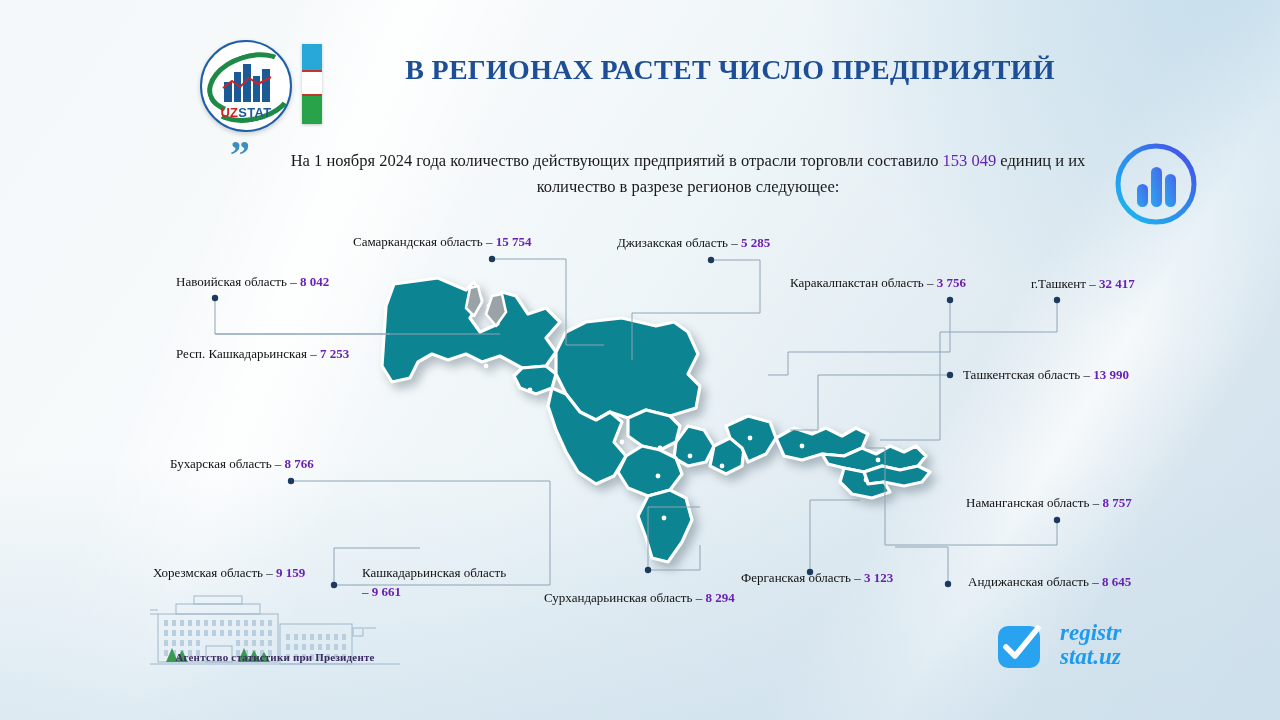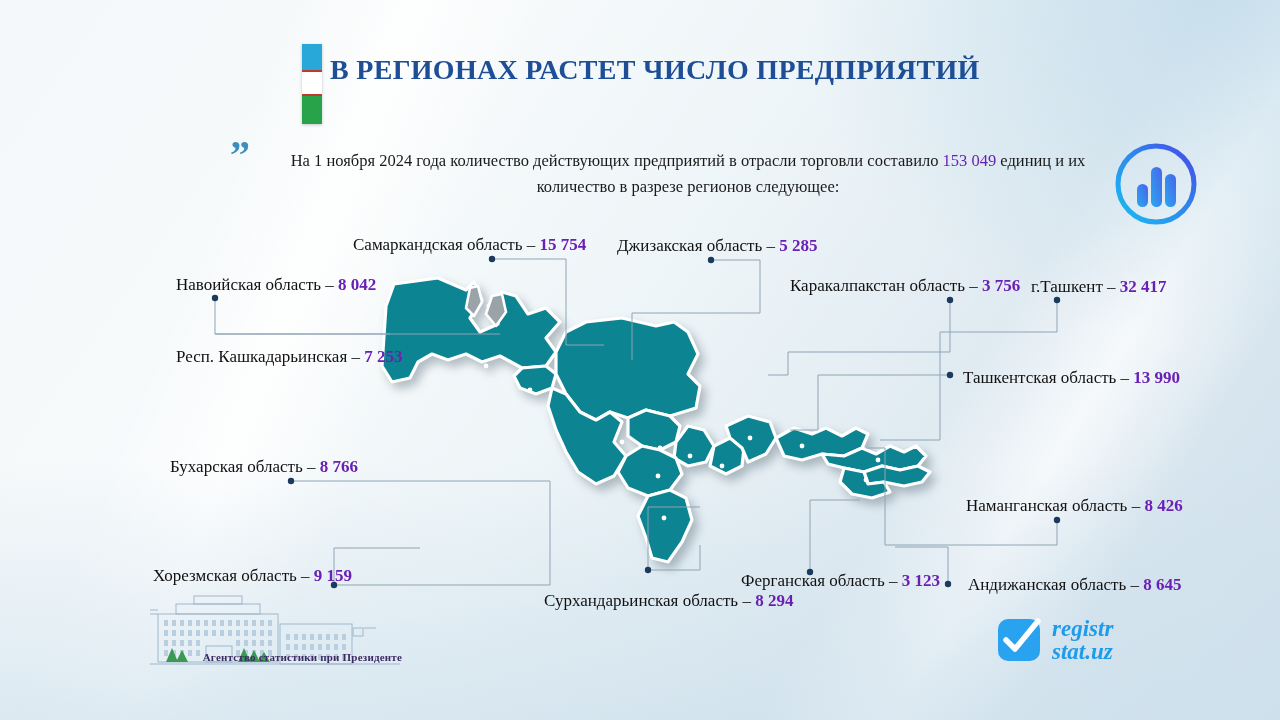--- a/index.html
+++ b/index.html
@@ -49,68 +49,84 @@
   .logo-line{position:absolute;left:22px;top:36px;width:50px;height:16px;}
   .logo-text{position:absolute;left:0;right:0;bottom:12px;text-align:center;
         font-family:"Liberation Sans", sans-serif;font-weight:bold;font-size:13px;letter-spacing:.3px;}
   .logo-text .uz{color:#d32020;}
   .logo-text .stat{color:#1b5a96;}
 
   .flagbar{position:absolute;left:302px;top:44px;width:20px;height:80px;
         box-shadow:0 1px 3px rgba(0,0,0,.22);}
   .flagbar div{width:100%;}
 
-  .title{position:absolute;left:330px;top:52px;width:800px;
+  .title{position:absolute;left:330px;top:52px;width:800px;text-align:center;
         color:#1d4e96;font-weight:bold;font-size:28px;line-height:1.28;
         font-family:"Liberation Serif", serif;letter-spacing:.3px;}
   .title span{display:block;}
 
   .quote{position:absolute;left:230px;top:143px;color:#3d8ec0;font-size:40px;
         font-weight:bold;font-family:"Liberation Serif", serif;line-height:.6;}
   .subtitle{position:absolute;left:268px;top:148px;width:840px;text-align:center;
         font-size:16.5px;line-height:1.55;color:#1a1a1a;font-family:"Liberation Serif", serif;}
   .subtitle .hl{color:#6a1fb5;font-weight:normal;}
 
   .chart-badge{position:absolute;left:1112px;top:140px;width:88px;height:88px;}
 
   
   .map{position:absolute;left:370px;top:270px;width:600px;height:330px;
        filter:drop-shadow(5px 6px 5px rgba(60,80,95,.35));}
 
   
   .lines{position:absolute;left:0;top:0;width:1280px;height:720px;pointer-events:none;}
 
   
-  .lbl{position:absolute;font-family:"Liberation Serif", serif;font-size:17px;
+  .lbl{position:absolute;font-family:"Liberation Serif", serif;font-size:13px;
        color:#111;white-space:nowrap;line-height:1.45;}
   .lbl .num{color:#6a1fb5;font-weight:bold;}
   .lbl.wrap{white-space:normal;width:190px;}
 
   
   .agency{position:absolute;left:150px;top:588px;width:250px;height:98px;}
-  .agency-cap{position:absolute;left:148px;top:650px;width:254px;text-align:right;
+  .agency-cap{position:absolute;left:148px;top:650px;width:254px;text-align:center;
        font-family:"Liberation Serif", serif;font-weight:bold;font-size:11px;
        color:#3b2a63;line-height:1.35;letter-spacing:.2px;}
-  .rstat{position:absolute;left:998px;top:612px;width:200px;height:56px;display:flex;align-items:center;gap:12px;}
+  .rstat{position:absolute;left:998px;top:612px;width:200px;height:56px;display:flex;align-items:flex-end;gap:20px;}
   .rstat-mark{width:42px;height:42px;border-radius:10px;background:#29a3f0;position:relative;flex:0 0 auto;}
   .rstat-txt{font-family:"Liberation Serif", serif;font-style:italic;font-weight:bold;
        font-size:23px;line-height:1.02;color:#1e9bea;}
 </style>
 </head>
 <body>
 
 <div id="stage">
 
   <div class="sheen sheen1"></div>
   <div class="sheen sheen2"></div>
   <div class="corner-wash"></div>
   <div class="arc arc1"></div>
   <div class="arc arc2"></div>
   <div class="bottom-wash"></div>
 
+  <div class="logo-wrap">
+    <div class="logo-circle"></div>
+    <div class="logo-swoosh"></div>
+    <div class="logo-swoosh2"></div>
+    <div class="logo-bars">
+      <i style="height:20px"></i>
+        <i style="height:30px"></i>
+        <i style="height:38px"></i>
+        <i style="height:26px"></i>
+        <i style="height:33px"></i>
+    </div>
+    <svg class="logo-line" viewBox="0 0 50 16">
+      <polyline points="1,12 10,5 18,11 27,2 36,8 49,1" fill="none" stroke="#d32020" stroke-width="2"></polyline>
+    </svg>
+    <div class="logo-text"><span class="uz">UZ</span><span class="stat">STAT</span></div>
+  </div>
 
   <div class="flagbar">
     <div style="height:26px;background:#27a8d8"></div>
     <div style="height:2px;background:#c0392b"></div>
     <div style="height:22px;background:#ffffff"></div>
     <div style="height:2px;background:#c0392b"></div>
     <div style="height:28px;background:#29a349"></div>
   </div>
 
   <div class="title">
@@ -252,24 +268,25 @@
   <div class="lbl" style="left:790px;top:274px"><span>Каракалпакстан область</span><span> – </span><span class="num">3 756</span></div>
 
   <div class="lbl" style="left:1031px;top:275px"><span>г.Ташкент</span><span>  –  </span><span class="num">32 417</span></div>
 
   <div class="lbl" style="left:176px;top:345px"><span>Респ. Кашкадарьинская</span><span> – </span><span class="num">7 253</span></div>
 
   <div class="lbl" style="left:963px;top:366px"><span>Ташкентская  область</span><span> – </span><span class="num">13 990</span></div>
 
   <div class="lbl" style="left:170px;top:455px"><span>Бухарская  область</span><span> – </span><span class="num">8 766</span></div>
 
-  <div class="lbl" style="left:966px;top:494px"><span>Наманганская  область</span><span> – </span><span class="num">8 426</span></div>
+  <div class="lbl" style="left:966px;top:494px"><span>Наманганская  область</span><span> – </span><span class="num">8 757</span></div>
 
   <div class="lbl" style="left:153px;top:564px"><span>Хорезмская  область</span><span> – </span><span class="num">9 159</span></div>
 
+  <div class="lbl wrap" style="left:362px;top:564px;width:196px"><span>Кашкадарьинская область</span><br><span>– </span><span class="num">9 661</span></div>
 
   <div class="lbl" style="left:741px;top:569px"><span>Ферганская область</span><span> – </span><span class="num">3 123</span></div>
 
   <div class="lbl" style="left:968px;top:573px"><span>Андижанская область</span><span> – </span><span class="num">8 645</span></div>
 
   <div class="lbl" style="left:544px;top:589px"><span>Сурхандарьинская область</span><span> – </span><span class="num">8 294</span></div>
 
   <svg class="agency" viewBox="0 0 250 98">
     <g stroke="#9fb8cc" stroke-width="1" fill="none">
       <rect x="8" y="26" width="120" height="48"></rect>

